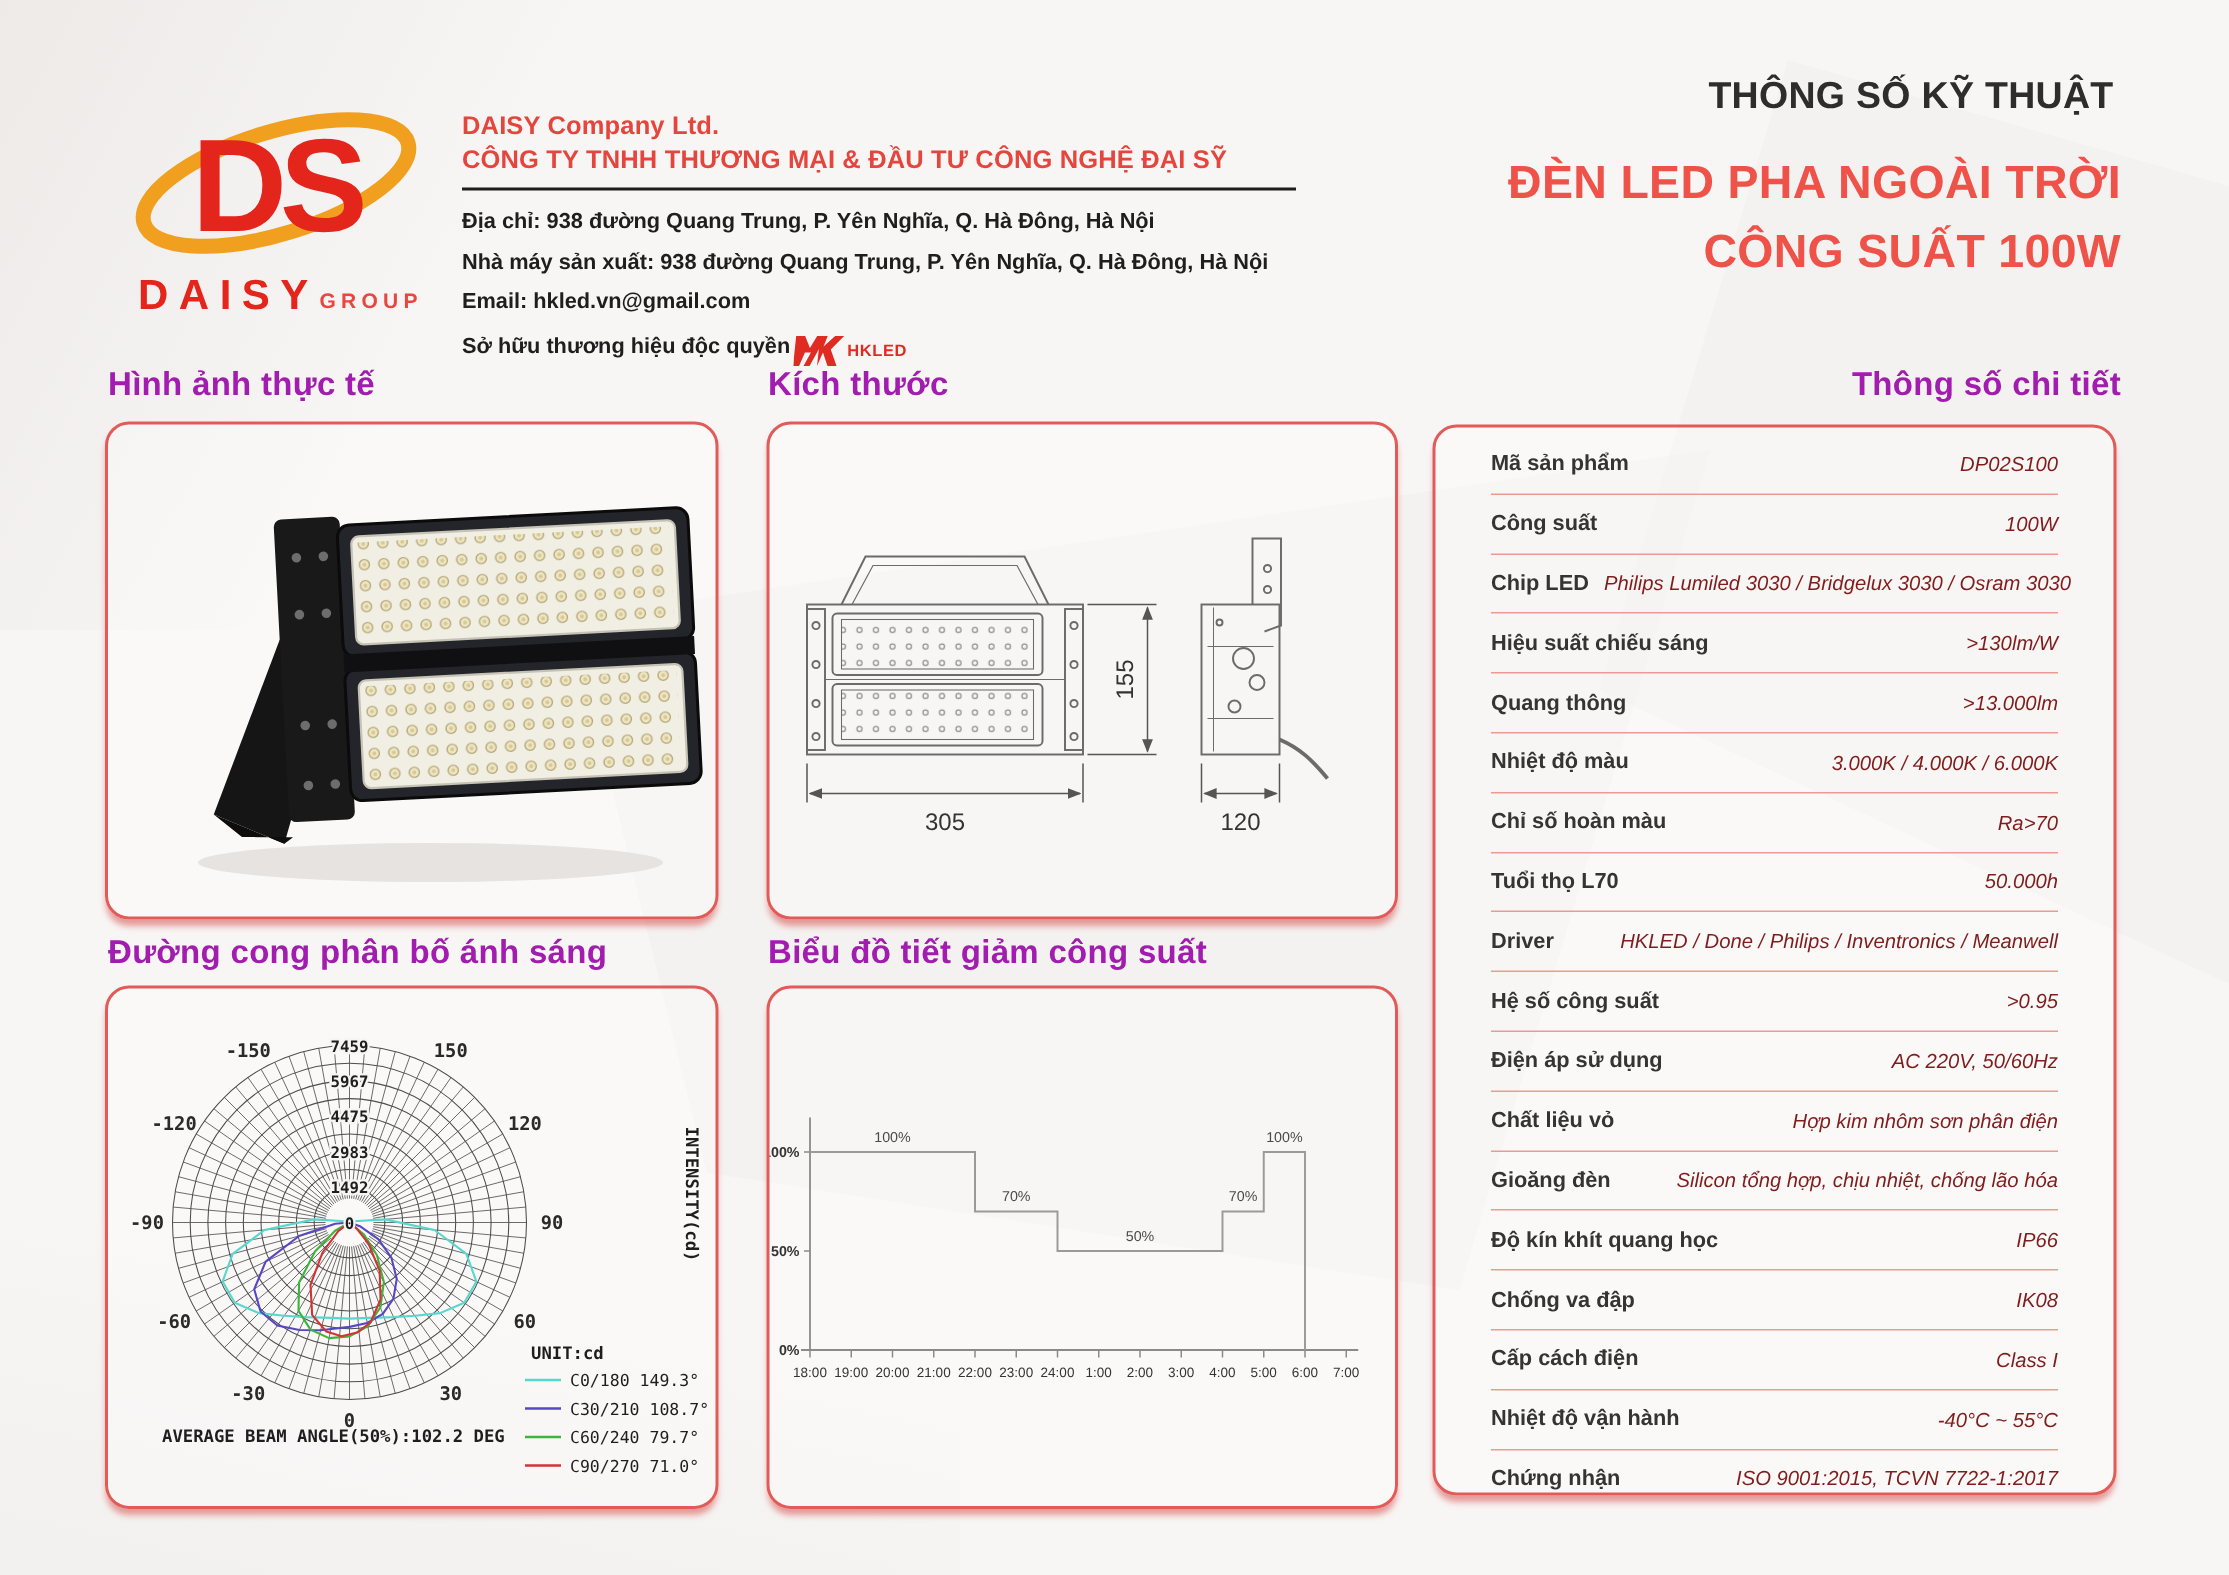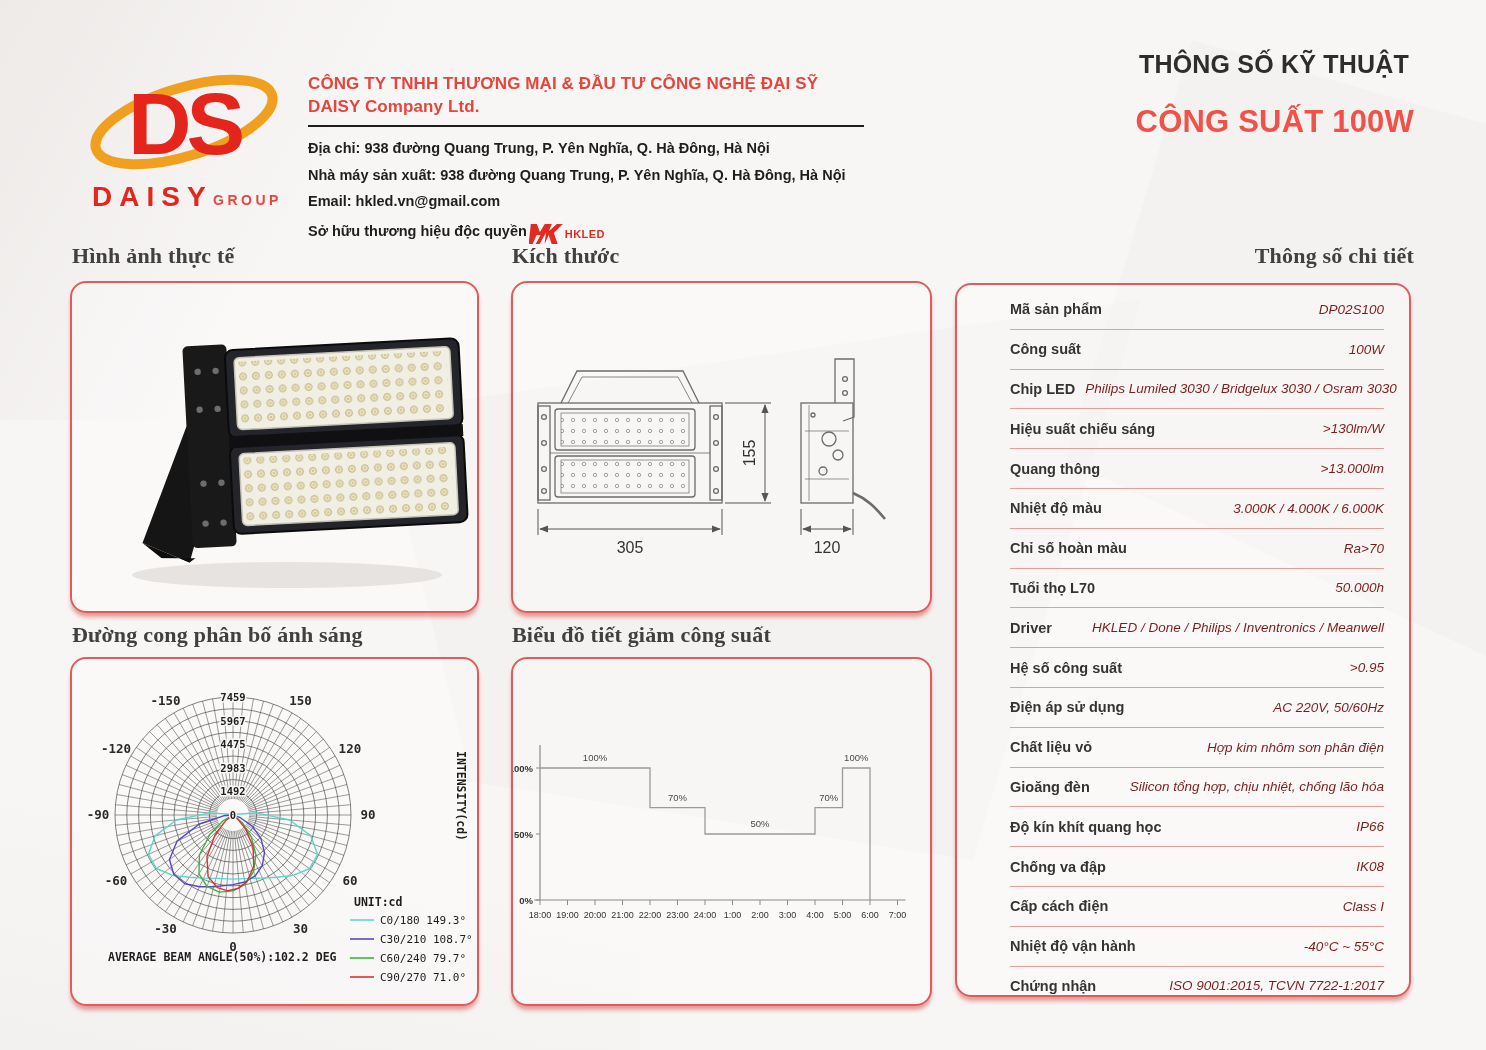--- a/index.html
+++ b/index.html
@@ -27,40 +27,40 @@
   .company-divider{height:2px;background:#1d1d1d;width:556px;margin:7px 0 8px 0;}
   .company-line{font-size:14.5px;font-weight:bold;color:#1e1e1e;line-height:26.5px;white-space:nowrap;}
   .tm-line{display:flex;align-items:center;gap:2px;}
   .hkled-word{color:#e02b22;font-weight:bold;font-size:11px;letter-spacing:.4px;margin-top:6px;}
 
   .doc-titles{position:absolute;right:72px;top:50px;text-align:right;}
   .doc-title{font-size:25px;font-weight:bold;color:#2e2d2c;letter-spacing:.2px;margin:0 5px 20px 0;}
   .product-title{font-size:31px;font-weight:bold;color:#ee5248;line-height:46px;letter-spacing:.2px;}
 
   
-  .section-title{position:absolute;font-size:22px;font-weight:bold;color:#404040;letter-spacing:.2px;font-family:Liberation Serif, serif;}
+  .section-title{position:absolute;font-size:22px;font-weight:bold;color:#a21caf;letter-spacing:.2px;}
   .st-photo{left:72px;top:243px;}
   .st-dims{left:512px;top:243px;}
   .st-specs{right:72px;top:243px;text-align:right;}
   .st-dist{left:72px;top:622px;}
   .st-derate{left:512px;top:622px;}
 
   
   .rbox{position:absolute;border:2px solid #e15b58;border-radius:16px;
     box-shadow:0 5px 4px -1px rgba(213,77,74,.55);
     background:rgba(255,255,255,.30);}
   .photo-box{left:70px;top:281px;width:405px;height:328px;}
   .dims-box{left:511px;top:281px;width:417px;height:328px;}
   .spec-box{left:955px;top:283px;width:452px;height:710px;}
   .polar-box{left:70px;top:657px;width:405px;height:345px;}
   .derate-box{left:511px;top:657px;width:417px;height:345px;}
   .rbox svg{position:absolute;left:0;top:0;width:100%;height:100%;}
 
   
-  .spec-body{position:absolute;inset:0;padding:5px 0;margin-left:28px;}
+  .spec-body{position:absolute;inset:0;padding:5px 12px;}
   .spec-row{height:38.8px;margin:0 25px;border-bottom:1.5px solid #eb9a94;
     display:flex;justify-content:space-between;align-items:center;gap:10px;}
   .spec-row:last-child{border-bottom:none;}
   .spec-label{font-size:14.5px;font-weight:bold;color:#353433;white-space:nowrap;}
   .spec-value{font-size:13.5px;font-style:italic;color:#7f1d1d;white-space:nowrap;}
 
   .mono{font-family:"DejaVu Sans Mono","Liberation Mono",monospace;}
 </style>
 </head>
 <body>
@@ -74,38 +74,39 @@
   <div class="logo">
     <svg viewBox="0 0 212 156">
       <ellipse cx="106" cy="62" rx="92" ry="34" fill="none" stroke="#f0a01e" stroke-width="10" transform="rotate(-17 106 62)"></ellipse>
       <text x="106" y="94" text-anchor="middle" font-size="88" font-weight="bold" fill="#e3251c" letter-spacing="-5">DS</text>
       <text x="14" y="146" font-size="28" font-weight="bold" fill="#e3251c" letter-spacing="7">DAISY</text>
       <text x="135" y="145" font-size="14" font-weight="bold" fill="#e8463e" letter-spacing="3.5">GROUP</text>
     </svg>
   </div>
 
   <div class="company">
+    <div class="company-name">DAISY Company Ltd.</div>
     <div class="company-name">CÔNG TY TNHH THƯƠNG MẠI &amp; ĐẦU TƯ CÔNG NGHỆ ĐẠI SỸ</div>
-    <div class="company-name">DAISY Company Ltd.</div>
     <div class="company-divider"></div>
     <div class="company-line">Địa chỉ: 938 đường Quang Trung, P. Yên Nghĩa, Q. Hà Đông, Hà Nội</div>
     <div class="company-line">Nhà máy sản xuất: 938 đường Quang Trung, P. Yên Nghĩa, Q. Hà Đông, Hà Nội</div>
     <div class="company-line">Email: hkled.vn@gmail.com</div>
     <div class="company-line tm-line">
       <span>Sở hữu thương hiệu độc quyền</span>
       <svg width="34" height="24" viewBox="0 0 34 24" style="margin-top:6px;">
         <path d="M2,2 L8,2 L12,10 L16,2 L22,2 L13,22 L9,22 L13,13 L9,13 L6,22 L2,22 Z" fill="#e02b22" transform="skewX(-6)"></path>
         <path d="M17,2 L22,2 L20,9 L27,2 L33,2 L25,11 L30,22 L24,22 L20,13 L17,22 Z" fill="#e02b22" transform="translate(1,0) skewX(-6)"></path>
       </svg>
       <span class="hkled-word">HKLED</span>
     </div>
   </div>
 
   <div class="doc-titles">
     <div class="doc-title">THÔNG SỐ KỸ THUẬT</div>
+    <div class="product-title">ĐÈN LED PHA NGOÀI TRỜI</div>
     <div class="product-title">CÔNG SUẤT 100W</div>
   </div>
 
   <div class="section-title st-photo">Hình ảnh thực tế</div>
   <div class="section-title st-dims">Kích thước</div>
   <div class="section-title st-specs">Thông số chi tiết</div>
   <div class="section-title st-dist">Đường cong phân bố ánh sáng</div>
   <div class="section-title st-derate">Biểu đồ tiết giảm công suất</div>
 
   <div class="rbox photo-box">

